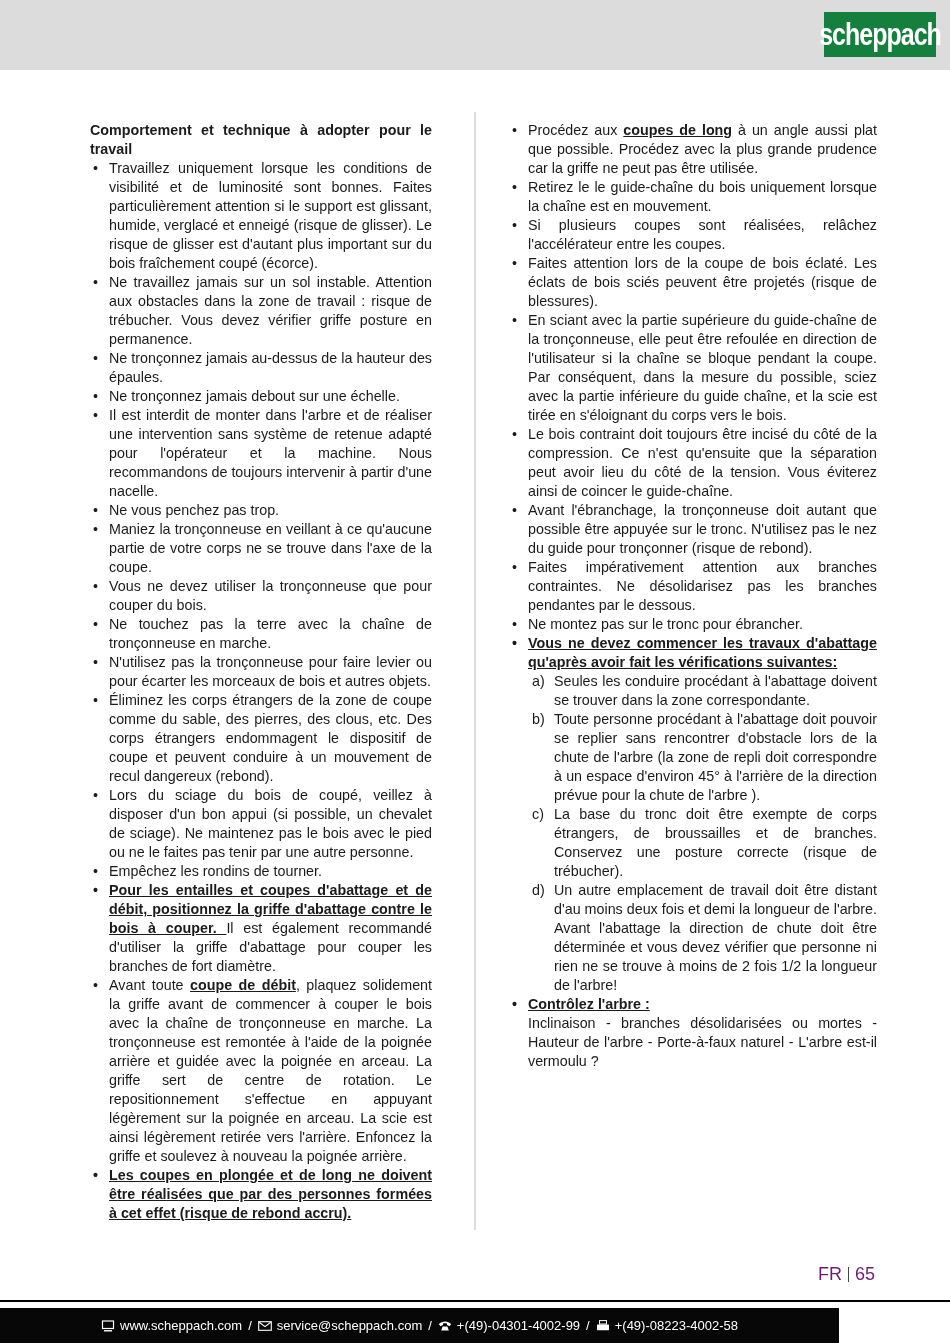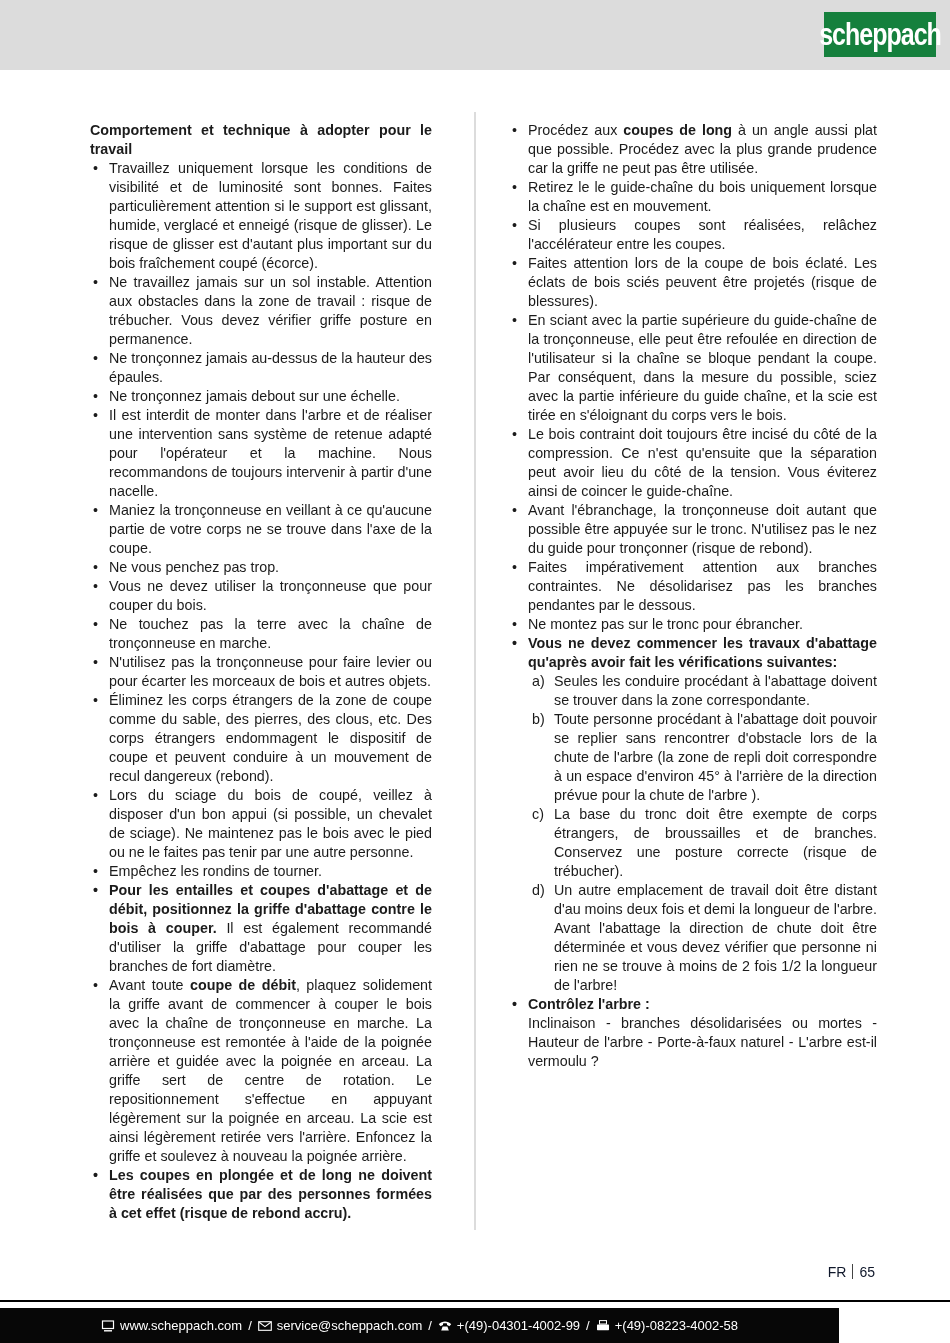--- a/index.html
+++ b/index.html
@@ -18,29 +18,29 @@
   .col{position:absolute;top:121px;font-size:14.3px;line-height:19px;text-align:justify;
     hyphens:auto;-webkit-hyphens:auto;}
   .col-left{left:90px;width:342px;}
   .col-right{left:509px;width:368px;}
   .v-divider{position:absolute;left:474px;top:112px;width:2px;height:1118px;background:#dcdcdc;}
   .heading{margin:0;font-size:14.3px;line-height:19px;font-weight:bold;text-align:justify;}
   ul.bullets{list-style:none;margin:0;padding:0;}
   ul.bullets>li{position:relative;padding-left:19px;}
   ul.bullets>li::before{content:"\2022";position:absolute;left:3px;top:0;}
   ul.bullets>li.bb::before{font-weight:bold;}
-  .bold{font-weight:bold;}
+  .bold{font-weight:bold;text-decoration:underline;}
   .prewrap{white-space:pre-line;}
   .attention{margin-top:13px;}
   .attention p{margin:0;font-weight:bold;text-align:justify;}
   ol.checks{list-style:none;margin:0;padding:0 0 0 4px;}
   ol.checks>li{position:relative;padding-left:22px;}
   ol.checks .marker{position:absolute;left:0;top:0;}
   
-  .page-num{position:absolute;top:1264px;right:75px;font-size:14px;color:#0f172a;margin-left:44px;}
+  .page-num{position:absolute;top:1264px;right:75px;font-size:18px;color:#701a75;margin-left:44px;}
   .page-num .pnbar{display:inline-block;width:1px;height:15px;background:#444;
     margin:0 6px;vertical-align:-2px;}
   
   .footer-rule{position:absolute;top:1300px;left:0;width:950px;height:2px;background:#000000;}
   .footer{position:absolute;top:1308px;left:0;width:839px;height:35px;background:#070707;
     color:#ffffff;display:flex;align-items:center;justify-content:center;font-size:13px;}
   .footer .fitem{display:inline-flex;align-items:center;gap:5px;}
   .footer .fsep{margin:0 6px;}
   .footer svg{display:block;}
 </style>
@@ -55,22 +55,22 @@
 <div class="v-divider"></div>
 
 <div class="col col-left">
   <h2 class="heading">Comportement et technique à adopter pour le travail</h2>
   <ul class="bullets">
     <li><span class="runs"><span>Travaillez uniquement lorsque les conditions de visibilité et de luminosité sont bonnes. Faites particulièrement attention si le support est glissant, humide, verglacé et enneigé (risque de glisser). Le risque de glisser est d'autant plus important sur du bois fraîchement coupé (écorce).</span></span></li>
     <li><span class="runs"><span>Ne travaillez jamais sur un sol instable. Attention aux obstacles dans la zone de travail : risque de trébucher. Vous devez vérifier griffe posture en permanence.</span></span></li>
     <li><span class="runs"><span>Ne tronçonnez jamais au-dessus de la hauteur des épaules.</span></span></li>
     <li><span class="runs"><span>Ne tronçonnez jamais debout sur une échelle.</span></span></li>
     <li><span class="runs"><span>Il est interdit de monter dans l'arbre et de réaliser une intervention sans système de retenue adapté pour l'opérateur et la machine. Nous recommandons de toujours intervenir à partir d'une nacelle.</span></span></li>
+    <li><span class="runs"><span>Ne vous penchez pas trop.</span></span></li>
     <li><span class="runs"><span>Maniez la tronçonneuse en veillant à ce qu'aucune partie de votre corps ne se trouve dans l'axe de la coupe.</span></span></li>
-    <li><span class="runs"><span>Ne vous penchez pas trop.</span></span></li>
     <li><span class="runs"><span>Vous ne devez utiliser la tronçonneuse que pour couper du bois.</span></span></li>
     <li><span class="runs"><span>Ne touchez pas la terre avec la chaîne de tronçonneuse en marche.</span></span></li>
     <li><span class="runs"><span>N'utilisez pas la tronçonneuse pour faire levier ou pour écarter les morceaux de bois et autres objets.</span></span></li>
     <li><span class="runs"><span>Éliminez les corps étrangers de la zone de coupe comme du sable, des pierres, des clous, etc. Des corps étrangers endommagent le dispositif de coupe et peuvent conduire à un mouvement de recul dangereux (rebond).</span></span></li>
     <li><span class="runs"><span>Lors du sciage du bois de coupé, veillez à disposer d'un bon appui (si possible, un chevalet de sciage). Ne maintenez pas le bois avec le pied ou ne le faites pas tenir par une autre personne.</span></span></li>
     <li><span class="runs"><span>Empêchez les rondins de tourner.</span></span></li>
     <li class="bb"><span class="runs"><span class="bold">Pour les entailles et coupes d'abattage et de débit, positionnez la griffe d'abattage contre le bois à couper. </span><span>Il est également recommandé d'utiliser la griffe d'abattage pour couper les branches de fort diamètre.</span></span></li>
     <li><span class="runs"><span>Avant toute </span><span class="bold">coupe de débit</span><span>, plaquez solidement la griffe avant de commencer à couper le bois avec la chaîne de tronçonneuse en marche. La tronçonneuse est remontée à l'aide de la poignée arrière et guidée avec la poignée en arceau. La griffe sert de centre de rotation. Le repositionnement s'effectue en appuyant légèrement sur la poignée en arceau. La scie est ainsi légèrement retirée vers l'arrière. Enfoncez la griffe et soulevez à nouveau la poignée arrière.</span></span></li>
     <li class="bb"><span class="runs"><span class="bold">Les coupes en plongée et de long ne doivent être réalisées que par des personnes formées à cet effet (risque de rebond accru).</span></span></li>
   </ul>

